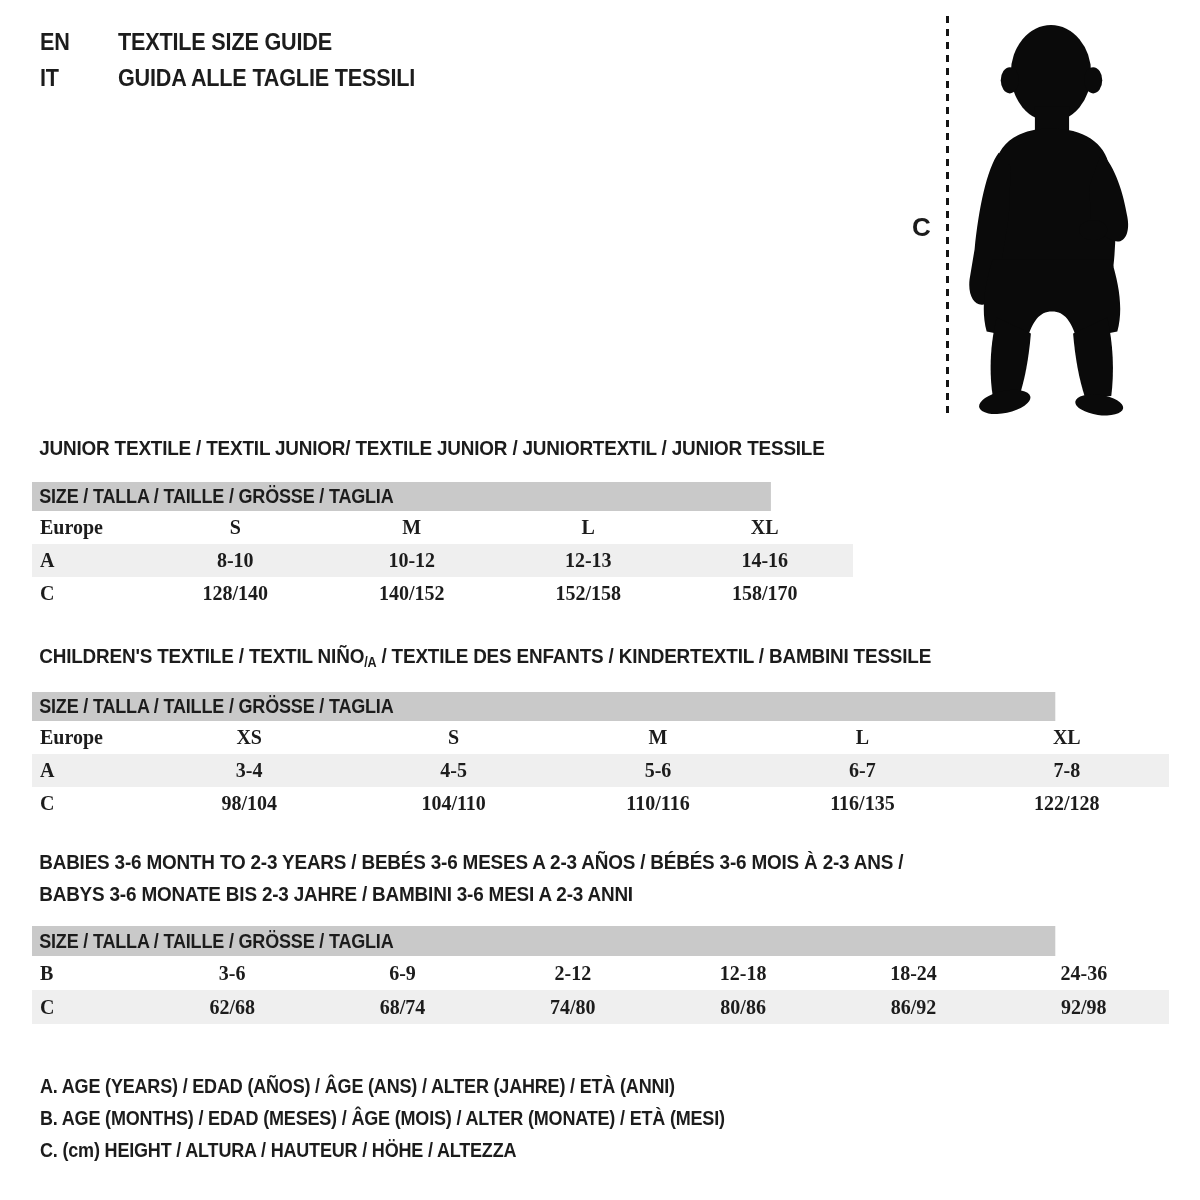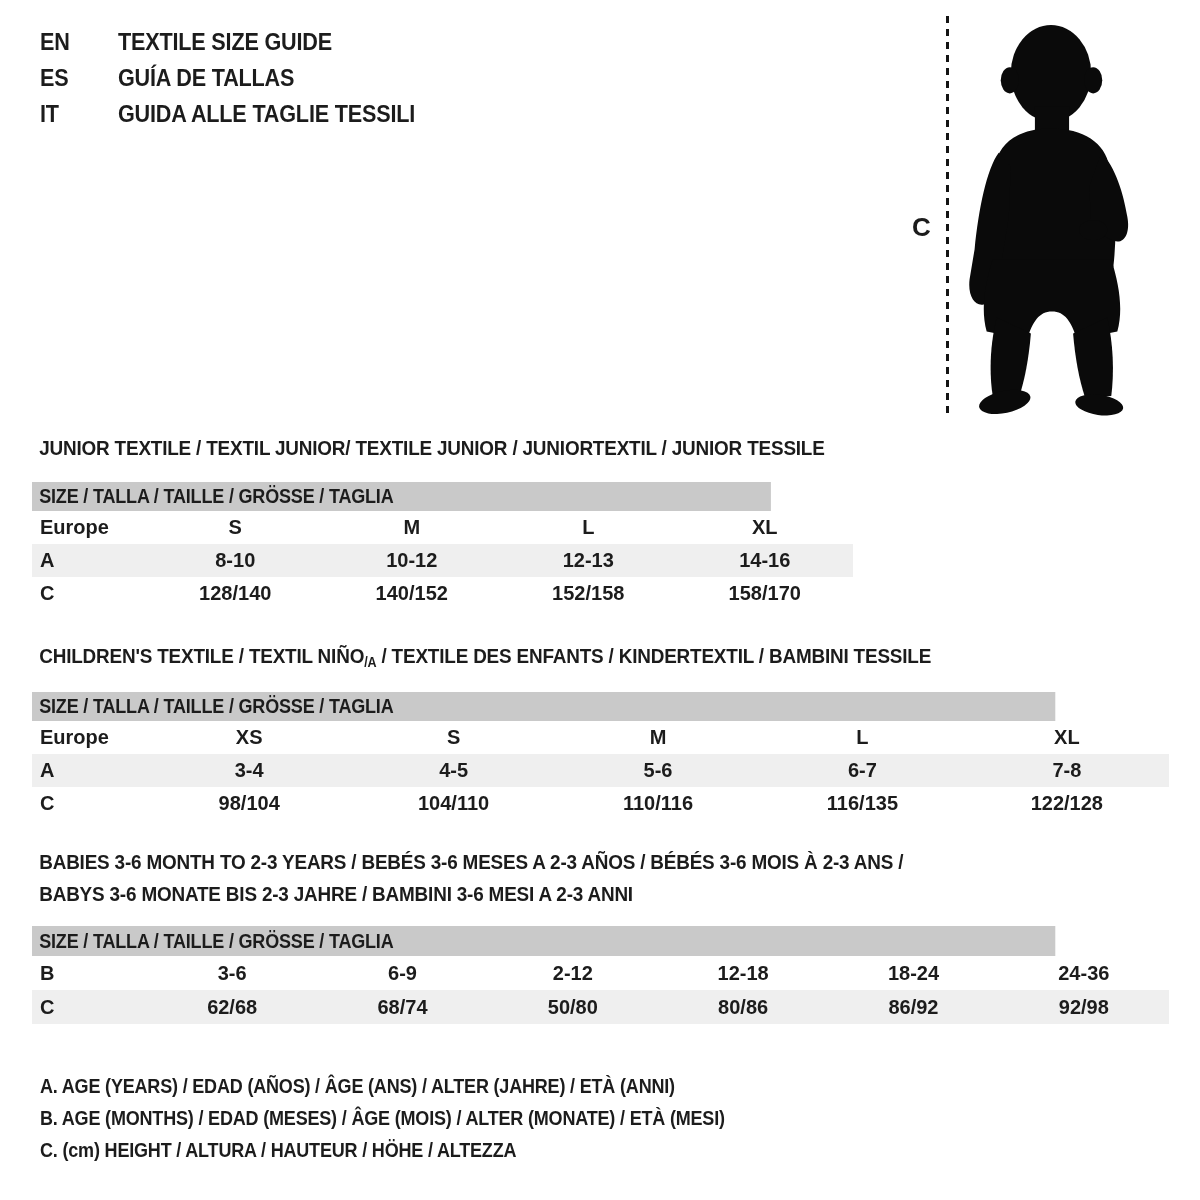--- a/index.html
+++ b/index.html
@@ -22,21 +22,21 @@
     background:repeating-linear-gradient(to bottom,#141414 0 7px,transparent 7px 13px);}
   .measure-label{position:absolute;left:912px;top:212px;font-size:26px;}
   .baby-svg{position:absolute;left:962px;top:16px;width:182px;height:402px;}
 
   
   .section{position:absolute;left:32px;}
   .sec-title{font-size:21px;padding-left:8px;}
   .sec-title-line{height:32px;line-height:32px;font-size:21px;padding-left:8px;}
   .tbl{margin-top:22px;width:100%;}
   .tbl-header{height:29px;line-height:29px;background:#c9c9c9;font-size:20px;padding-left:8px;box-sizing:border-box;}
-  .row{display:flex;height:33px;align-items:center;font-size:20px;}
+  .row{display:flex;height:33px;align-items:center;font-size:20px;font-family:Liberation Serif, serif;}
   .row.shaded{background:#efefef;}
   .rlabel{width:115px;padding-left:8px;box-sizing:border-box;}
   .cell{flex:1;text-align:center;}
 
   #sec-junior{top:436px;width:821px;}
   #sec-children{top:644px;width:1137px;}
   #sec-babies{top:846px;width:1137px;}
   #sec-babies .tbl{margin-top:16px;}
   #sec-babies .tbl-header{height:30px;line-height:30px;}
   #sec-babies .row{height:34px;}
@@ -49,24 +49,20 @@
 </style>
 </head>
 <body>
 
 <div class="stage">
 
   <div class="lang-list">
     <div class="lang-row">
       <span class="lang-code cond">EN</span>
       <span class="lang-label cond">TEXTILE SIZE GUIDE</span>
-    </div>
-    <div class="lang-row">
-      <span class="lang-code cond">ES</span>
-      <span class="lang-label cond">GUÍA DE TALLAS</span>
     </div>
     <div class="lang-row">
       <span class="lang-code cond">IT</span>
       <span class="lang-label cond">GUIDA ALLE TAGLIE TESSILI</span>
     </div>
   </div>
 
   <div class="dash-line"></div>
   <div class="measure-label">C</div>
   <svg class="baby-svg" viewBox="0 0 180 400" aria-hidden="true">
@@ -157,21 +153,21 @@
         <span class="cell">6-9</span>
         <span class="cell">2-12</span>
         <span class="cell">12-18</span>
         <span class="cell">18-24</span>
         <span class="cell">24-36</span>
       </div>
       <div class="row shaded">
         <span class="rlabel">C</span>
         <span class="cell">62/68</span>
         <span class="cell">68/74</span>
-        <span class="cell">50/80</span>
+        <span class="cell">74/80</span>
         <span class="cell">80/86</span>
         <span class="cell">86/92</span>
         <span class="cell">92/98</span>
       </div>
     </div>
   </div>
 
   <div class="legend">
     <div class="legend-line cond">A. AGE (YEARS) / EDAD (AÑOS) / ÂGE (ANS) / ALTER (JAHRE) / ETÀ (ANNI)</div>
     <div class="legend-line cond">B. AGE (MONTHS) / EDAD (MESES) / ÂGE (MOIS) / ALTER (MONATE) / ETÀ (MESI)</div>

